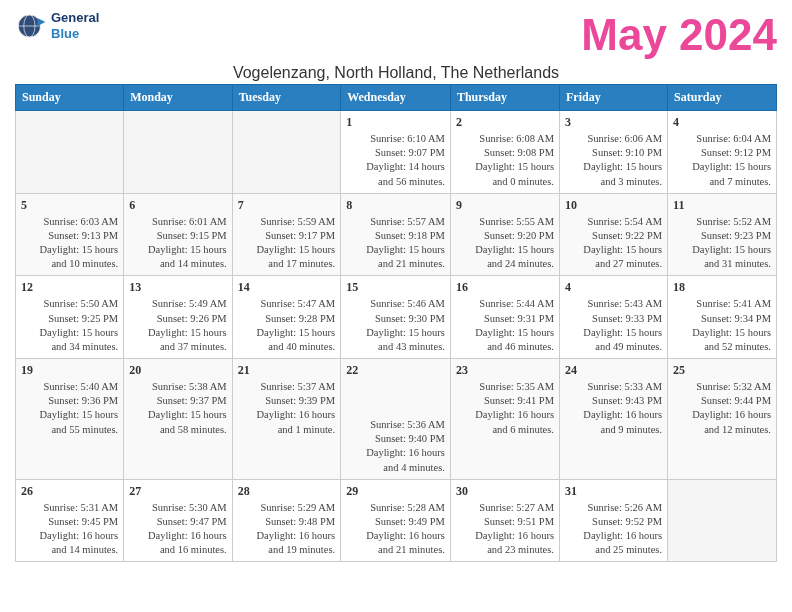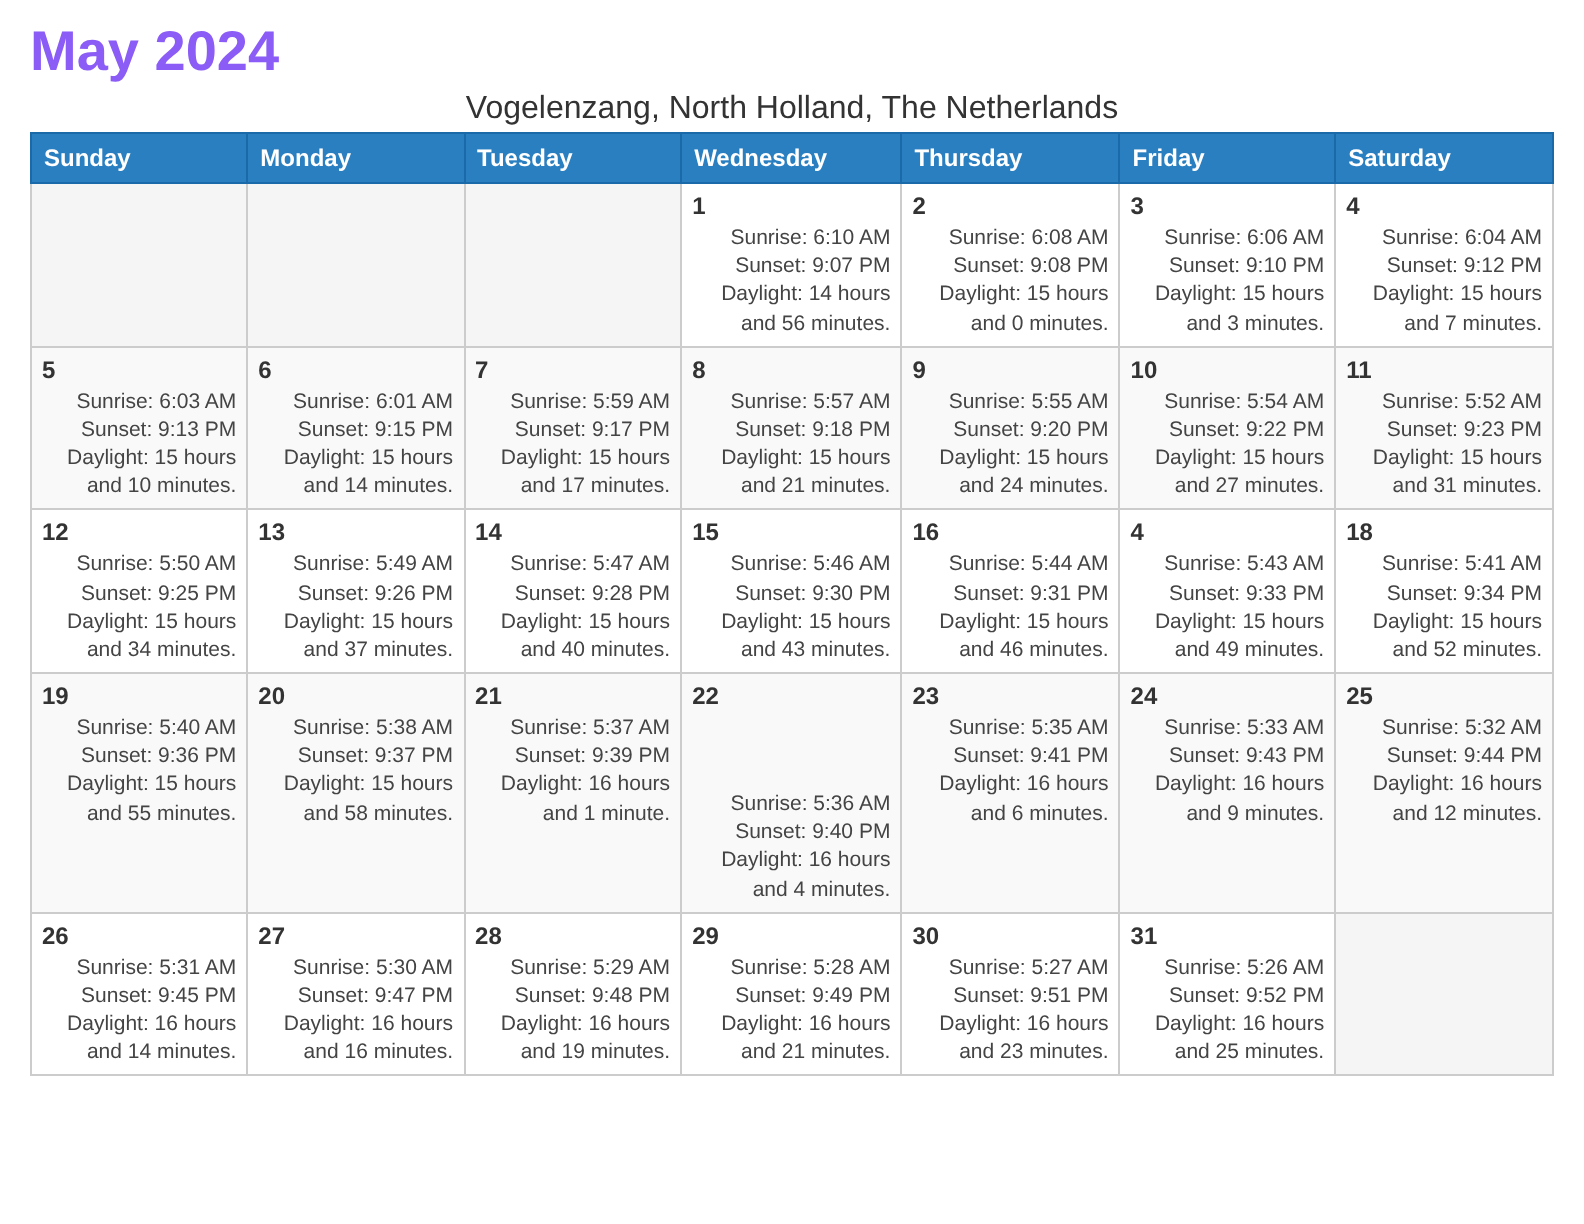--- a/index.html
+++ b/index.html
@@ -26,34 +26,35 @@
       font-weight: bold;
       color: #1a3a6b;
       line-height: 1.2;
     }
     .logo-blue { color: #2a7fc1; }
     .logo-icon {
       width: 32px;
       height: 32px;
     }
     .month-title {
-      font-size: 28px;
+      font-size: 44px;
       font-weight: bold;
-      color: #8b5cf6;
+      color: #ec4899;
     }
     .subtitle {
       text-align: center;
       font-size: 16px;
       color: #333;
       margin-bottom: 2px;
     }
     table {
       width: 100%;
       border-collapse: collapse;
       font-size: 11px;
+      font-family: Liberation Serif, serif;
     }
     thead th {
       background-color: #2a7fc1;
       color: #fff;
       text-align: left;
       padding: 5px 6px;
       font-size: 12px;
       font-weight: bold;
       border: 1px solid #1a6aaa;
     }
@@ -88,20 +89,35 @@
       background: #f5f5f5 !important;
     }
     
     .row-odd td { background: #fff; }
     .row-even td { background: #f0f0f0; }
   </style>
 </head>
 <body>
 
 <div class="header-top">
+  <div class="logo">
+    <svg class="logo-icon" viewBox="0 0 40 40">
+
+      <ellipse cx="18" cy="20" rx="14" ry="14" fill="#1a3a6b" opacity="0.9"></ellipse>
+      <ellipse cx="18" cy="20" rx="14" ry="14" fill="none" stroke="#fff" stroke-width="1"></ellipse>
+      <line x1="4" y1="20" x2="32" y2="20" stroke="#fff" stroke-width="0.8"></line>
+      <ellipse cx="18" cy="20" rx="7" ry="14" fill="none" stroke="#fff" stroke-width="0.8"></ellipse>
+
+      <polygon points="28,10 38,15 28,20" fill="#2a7fc1"></polygon>
+    </svg>
+    <div style="display:flex;flex-direction:column;margin-left:2px;">
+      <span class="logo-text">General</span>
+      <span class="logo-text logo-blue">Blue</span>
+    </div>
+  </div>
   <div class="month-title">May 2024</div>
 </div>
 
 <div class="subtitle">Vogelenzang, North Holland, The Netherlands</div>
 
 <table>
   <thead>
     <tr>
     <th>Sunday</th>
         <th>Monday</th>

